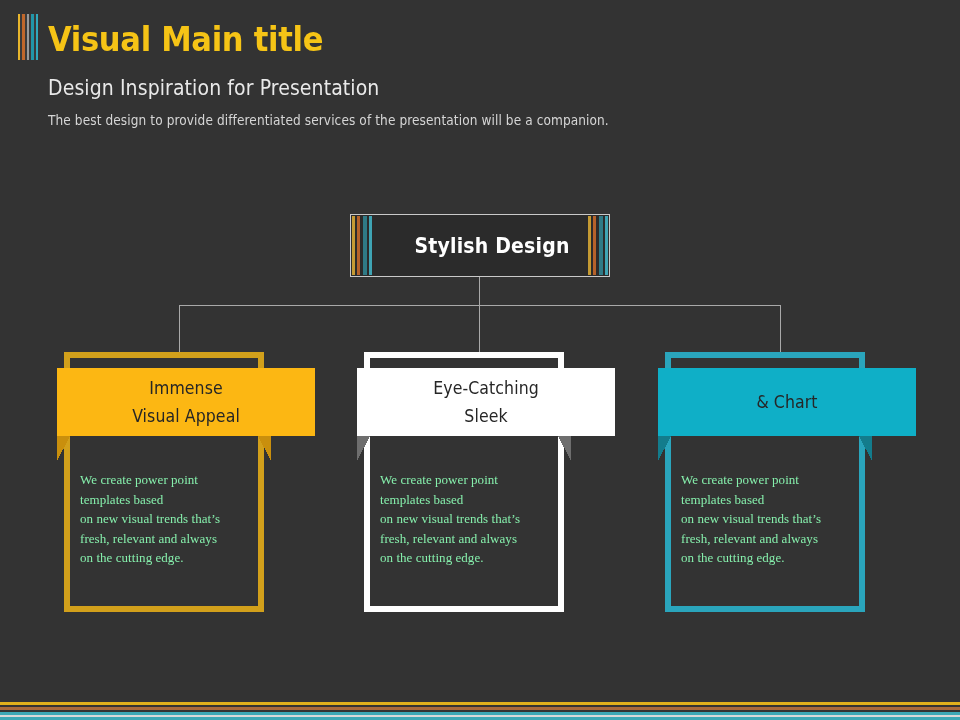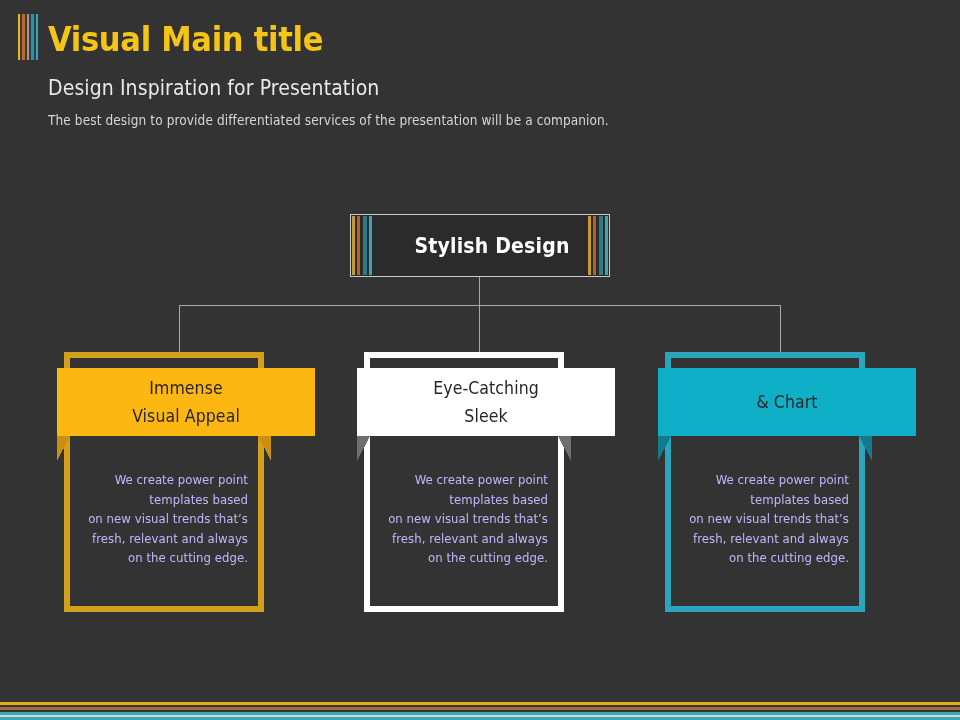--- a/index.html
+++ b/index.html
@@ -168,26 +168,27 @@
     color: #262626;
     line-height: 28px;
     letter-spacing: 0.1px;
   }
 
   .card-body {
     position: absolute;
     top: 112px;
     left: 0;
     width: 100%;
-    text-align: right;
+    text-align: left;
     font-size: 13px;
-    color: #c4b5fd;
+    color: #86efac;
     line-height: 19.5px;
     letter-spacing: 0.05px;
     padding: 0 10px;
+    font-family: Liberation Serif, serif;
   }
   .card-body div { white-space: nowrap; }
 
   
   .bottom-stripes {
     position: absolute;
     left: 0;
     bottom: 0;
     width: 960px;
     height: 22px;

